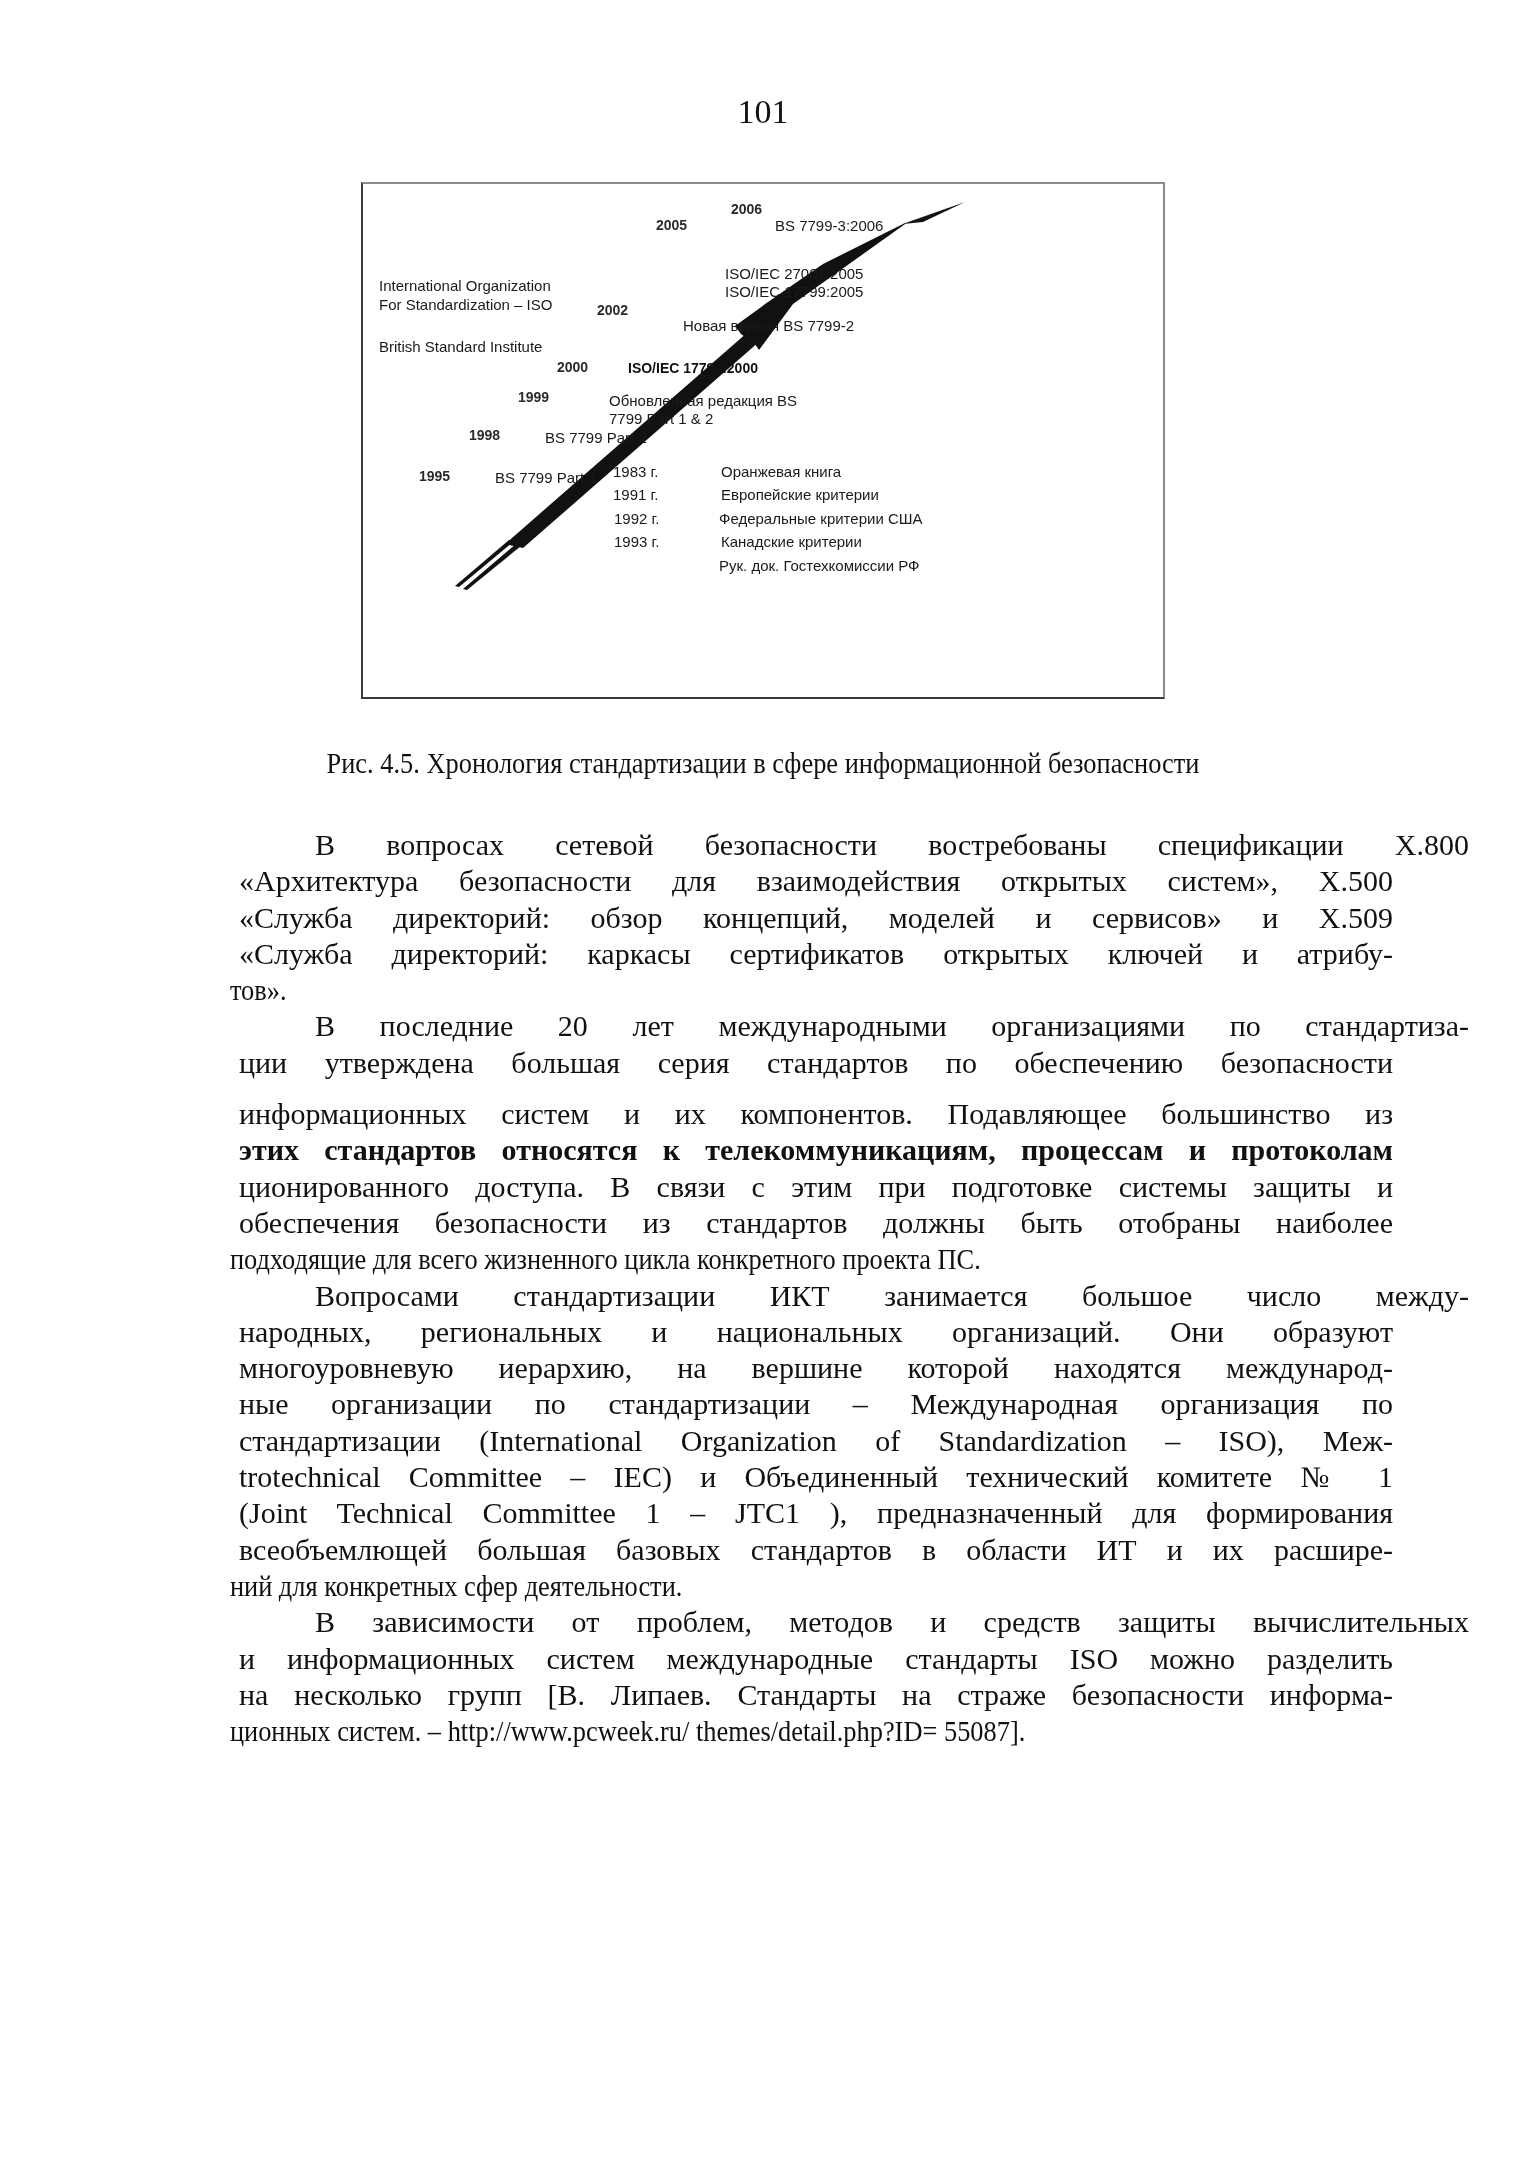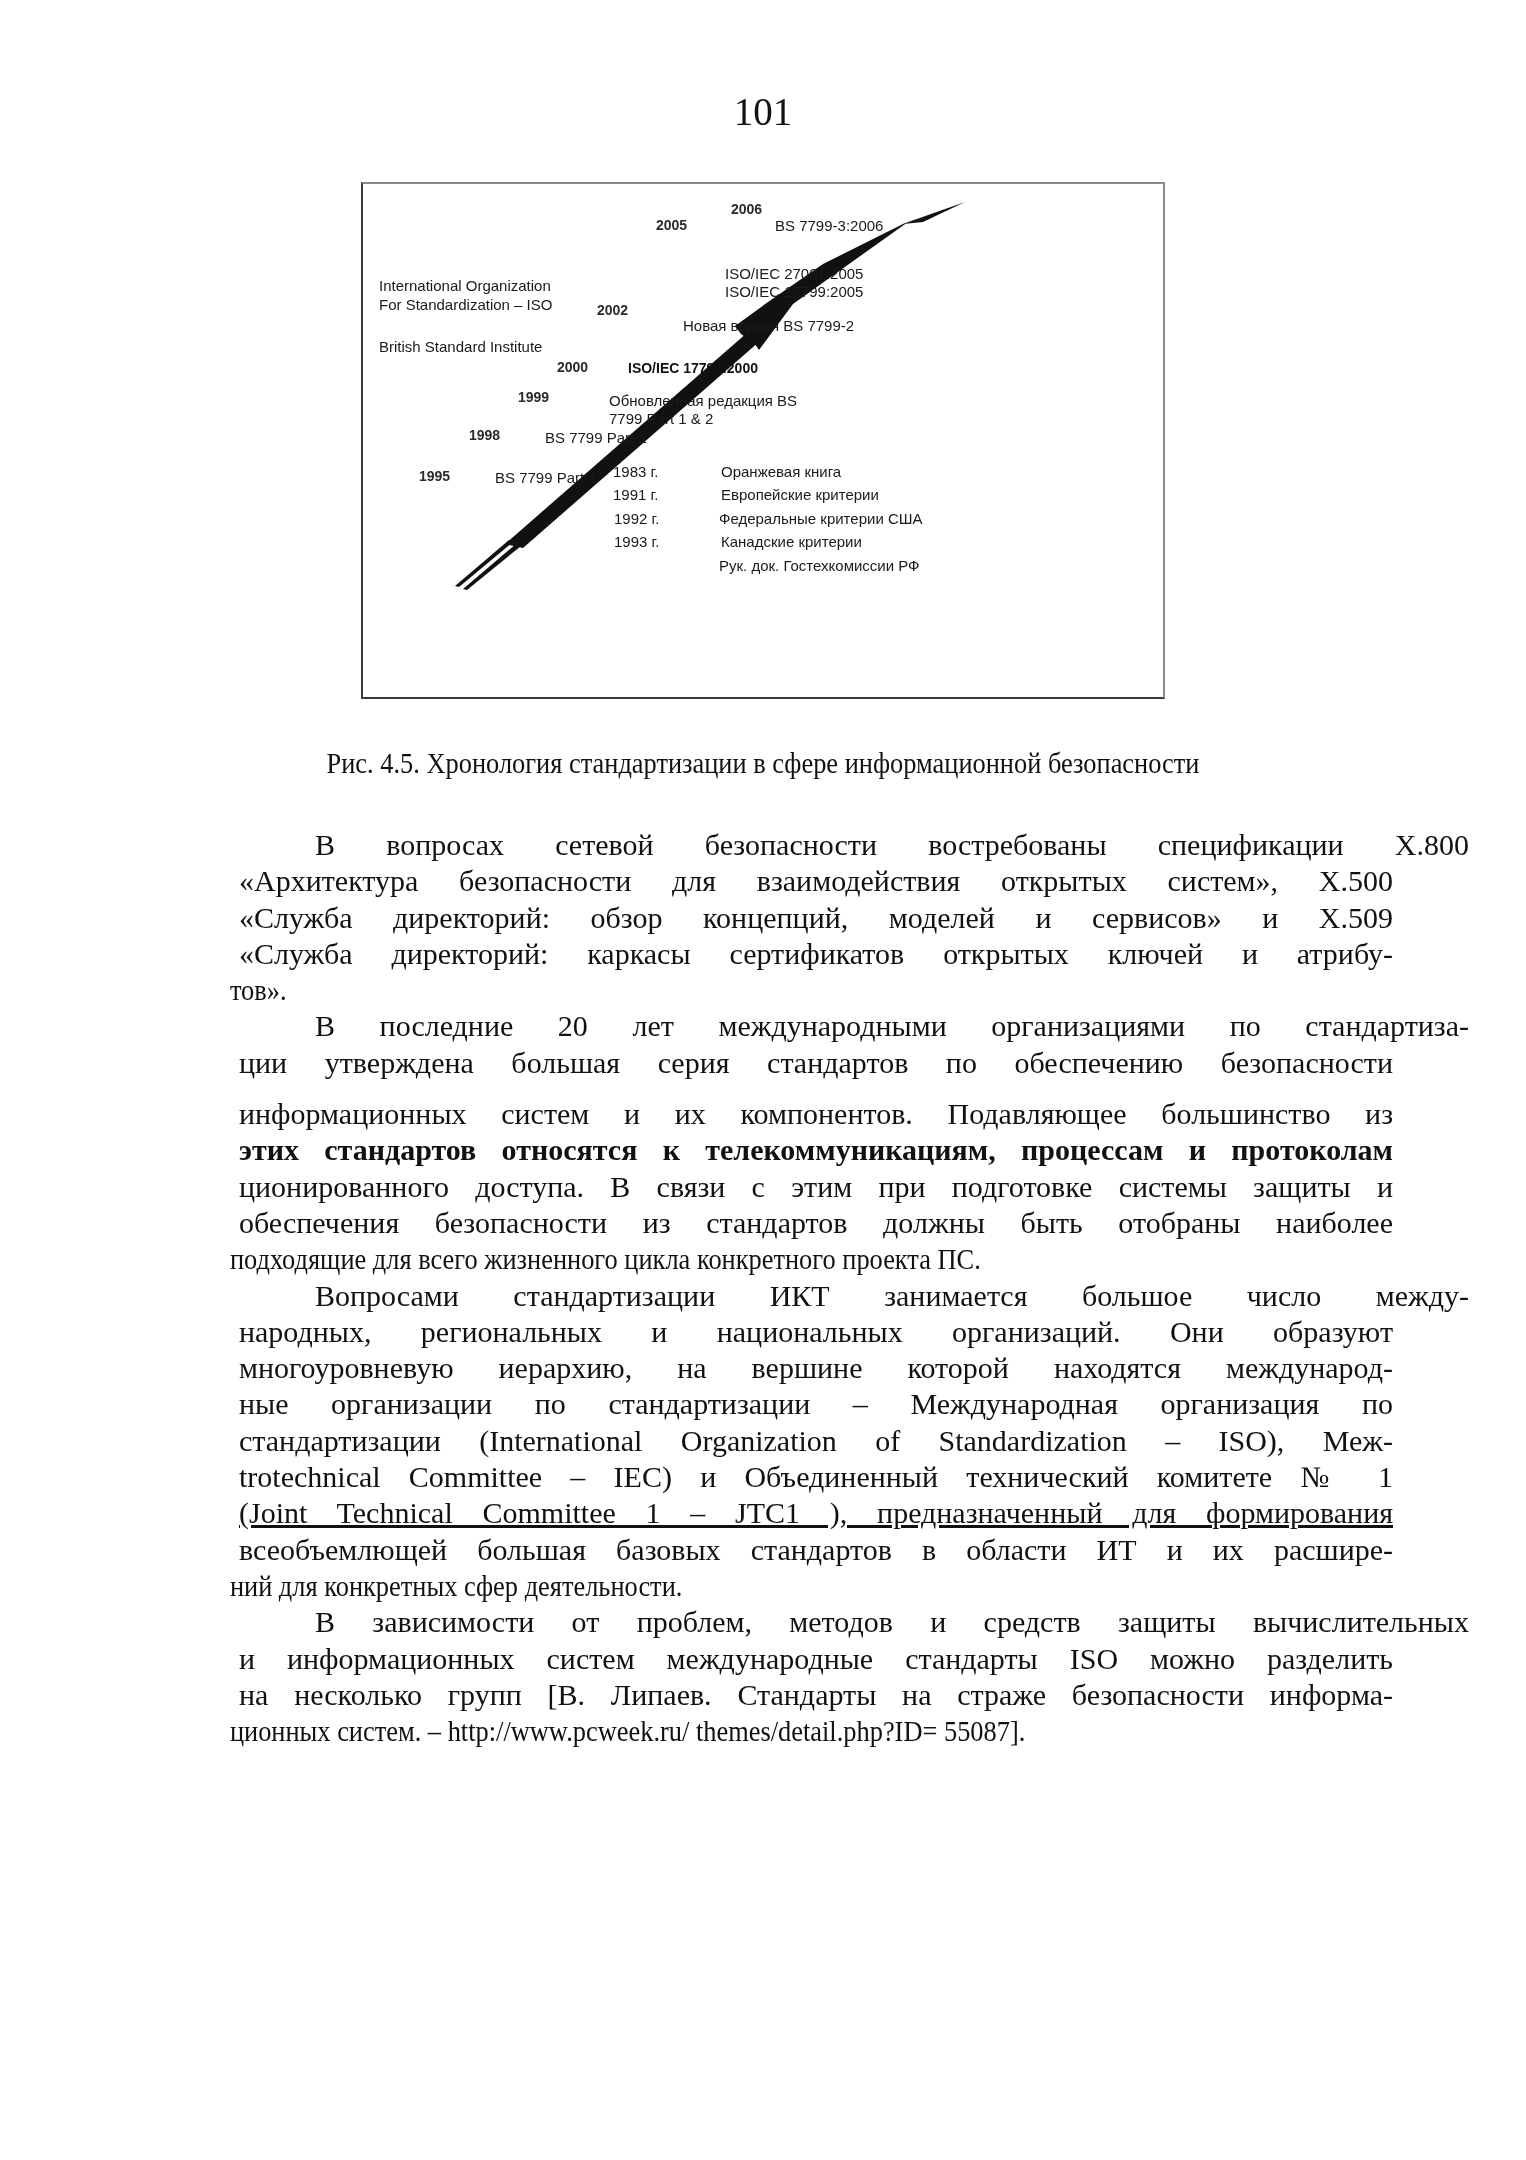--- a/index.html
+++ b/index.html
@@ -14,21 +14,21 @@
     overflow: hidden;
     color: #111111;
     font-family: "Liberation Serif", serif;
   }
   .page-number {
     position: absolute;
     top: 92px;
     left: 0;
     width: 1526px;
     text-align: center;
-    font-size: 39px;
+    font-size: 34px;
     line-height: 40px;
   }
   .figure {
     position: absolute;
     left: 361px;
     top: 182px;
     width: 800px;
     height: 513px;
     border: 2px solid #3a3a3a;
     border-top-color: #8a8a8a;
@@ -157,21 +157,21 @@
       <span class="line" style="display: block; transform: scaleX(1); width: 1230px;">обеспечения безопасности из стандартов должны быть отобраны наиболее</span>
       <span class="line last" style="display: block; transform: scaleX(0.88);">подходящие для всего жизненного цикла конкретного проекта ПС.</span>
     </div>
   <div class="para" id="p2">
       <span class="line indent" style="display: block; transform: scaleX(1); width: 1230px;">Вопросами стандартизации ИКТ занимается большое число между-</span>
       <span class="line" style="display: block; transform: scaleX(1); width: 1230px;">народных, региональных и национальных организаций. Они образуют</span>
       <span class="line" style="display: block; transform: scaleX(1); width: 1230px;">многоуровневую иерархию, на вершине которой находятся международ-</span>
       <span class="line" style="display: block; transform: scaleX(1); width: 1230px;">ные организации по стандартизации – Международная организация по</span>
       <span class="line" style="display: block; transform: scaleX(1); width: 1230px;">стандартизации (International Organization of Standardization – ISO), Меж-</span>
       <span class="line" style="display: block; transform: scaleX(1); width: 1230px;">trotechnical Committee – IEC) и Объединенный технический комитете № 1</span>
-      <span class="line" style="display: block; transform: scaleX(1); width: 1230px; text-decoration: underline;">(Joint Technical Committee 1 – JTC1 ), предназначенный для формирования</span>
+      <span class="line" style="display: block; transform: scaleX(1); width: 1230px;">(Joint Technical Committee 1 – JTC1 ), предназначенный для формирования</span>
       <span class="line" style="display: block; transform: scaleX(1); width: 1230px;">всеобъемлющей большая базовых стандартов в области ИТ и их расшире-</span>
       <span class="line last" style="display: block; transform: scaleX(0.88);">ний для конкретных сфер деятельности.</span>
     </div>
   <div class="para" id="p3">
       <span class="line indent" style="display: block; transform: scaleX(1); width: 1230px;">В зависимости от проблем, методов и средств защиты вычислительных</span>
       <span class="line" style="display: block; transform: scaleX(1); width: 1230px;">и информационных систем международные стандарты ISO можно разделить</span>
       <span class="line" style="display: block; transform: scaleX(1); width: 1230px;">на несколько групп [В. Липаев. Стандарты на страже безопасности информа-</span>
       <span class="line last" style="display: block; transform: scaleX(0.88);">ционных систем. – http://www.pcweek.ru/ themes/detail.php?ID= 55087].</span>
     </div>
 </div>

